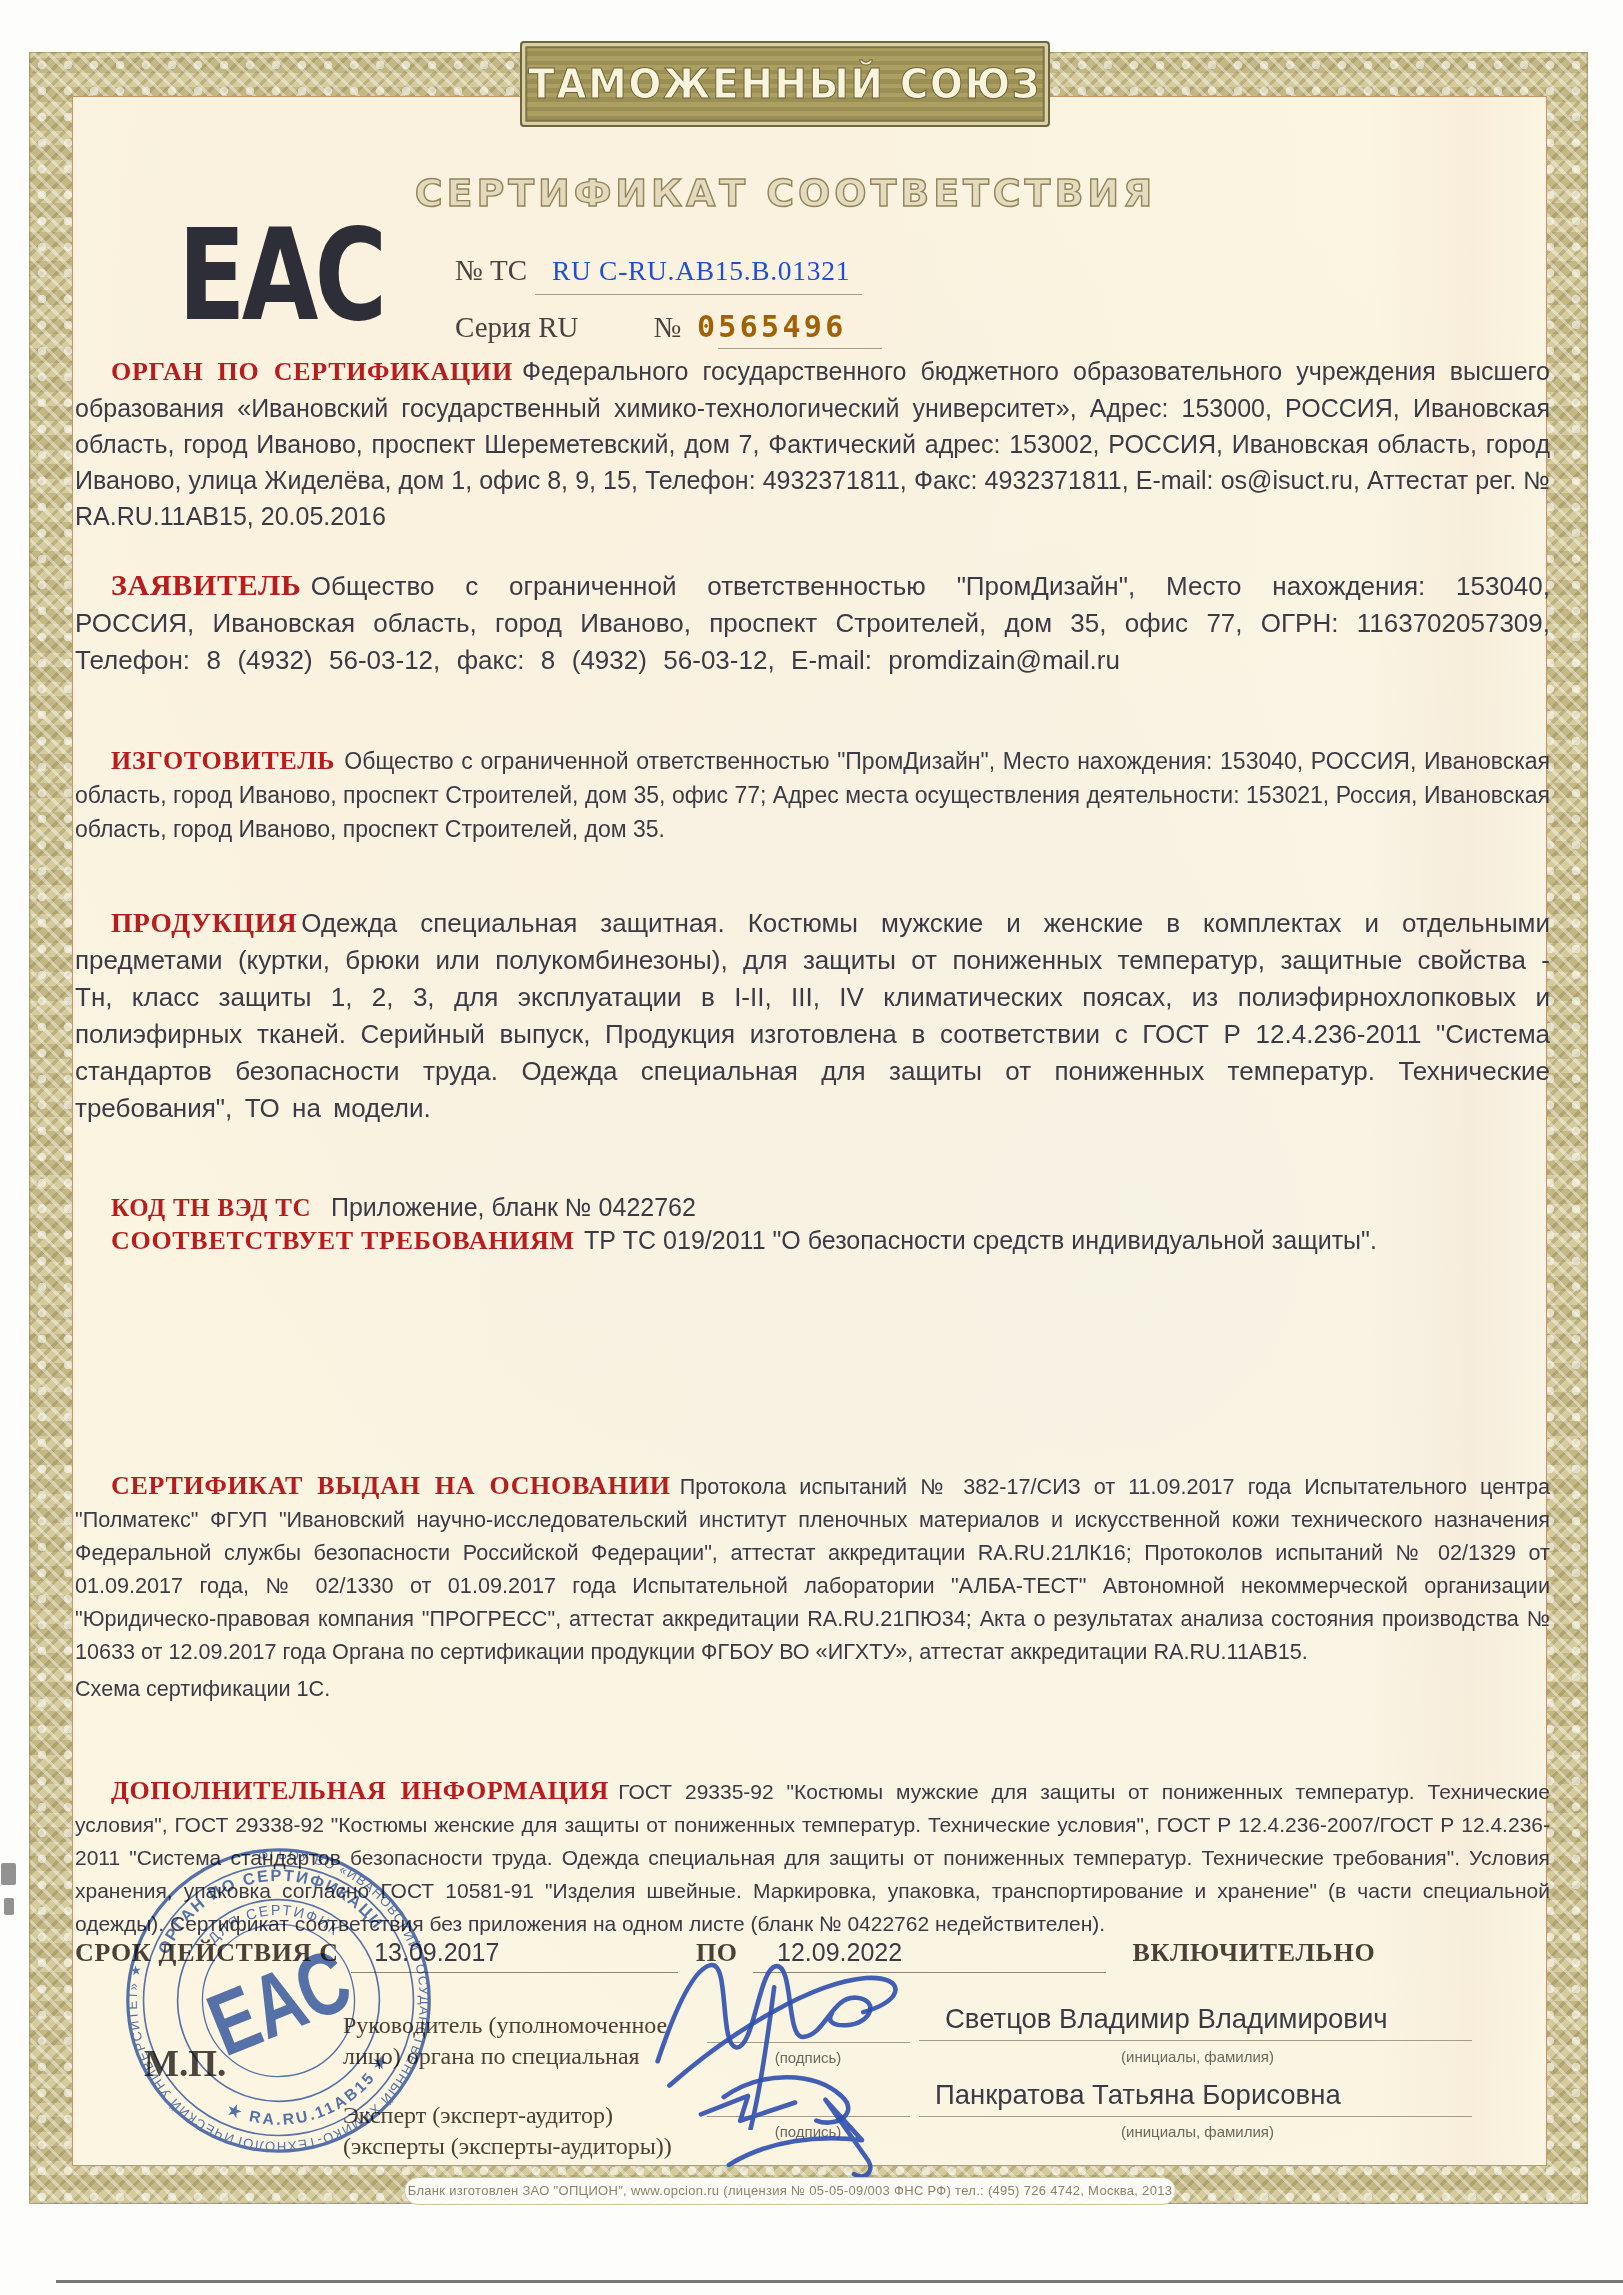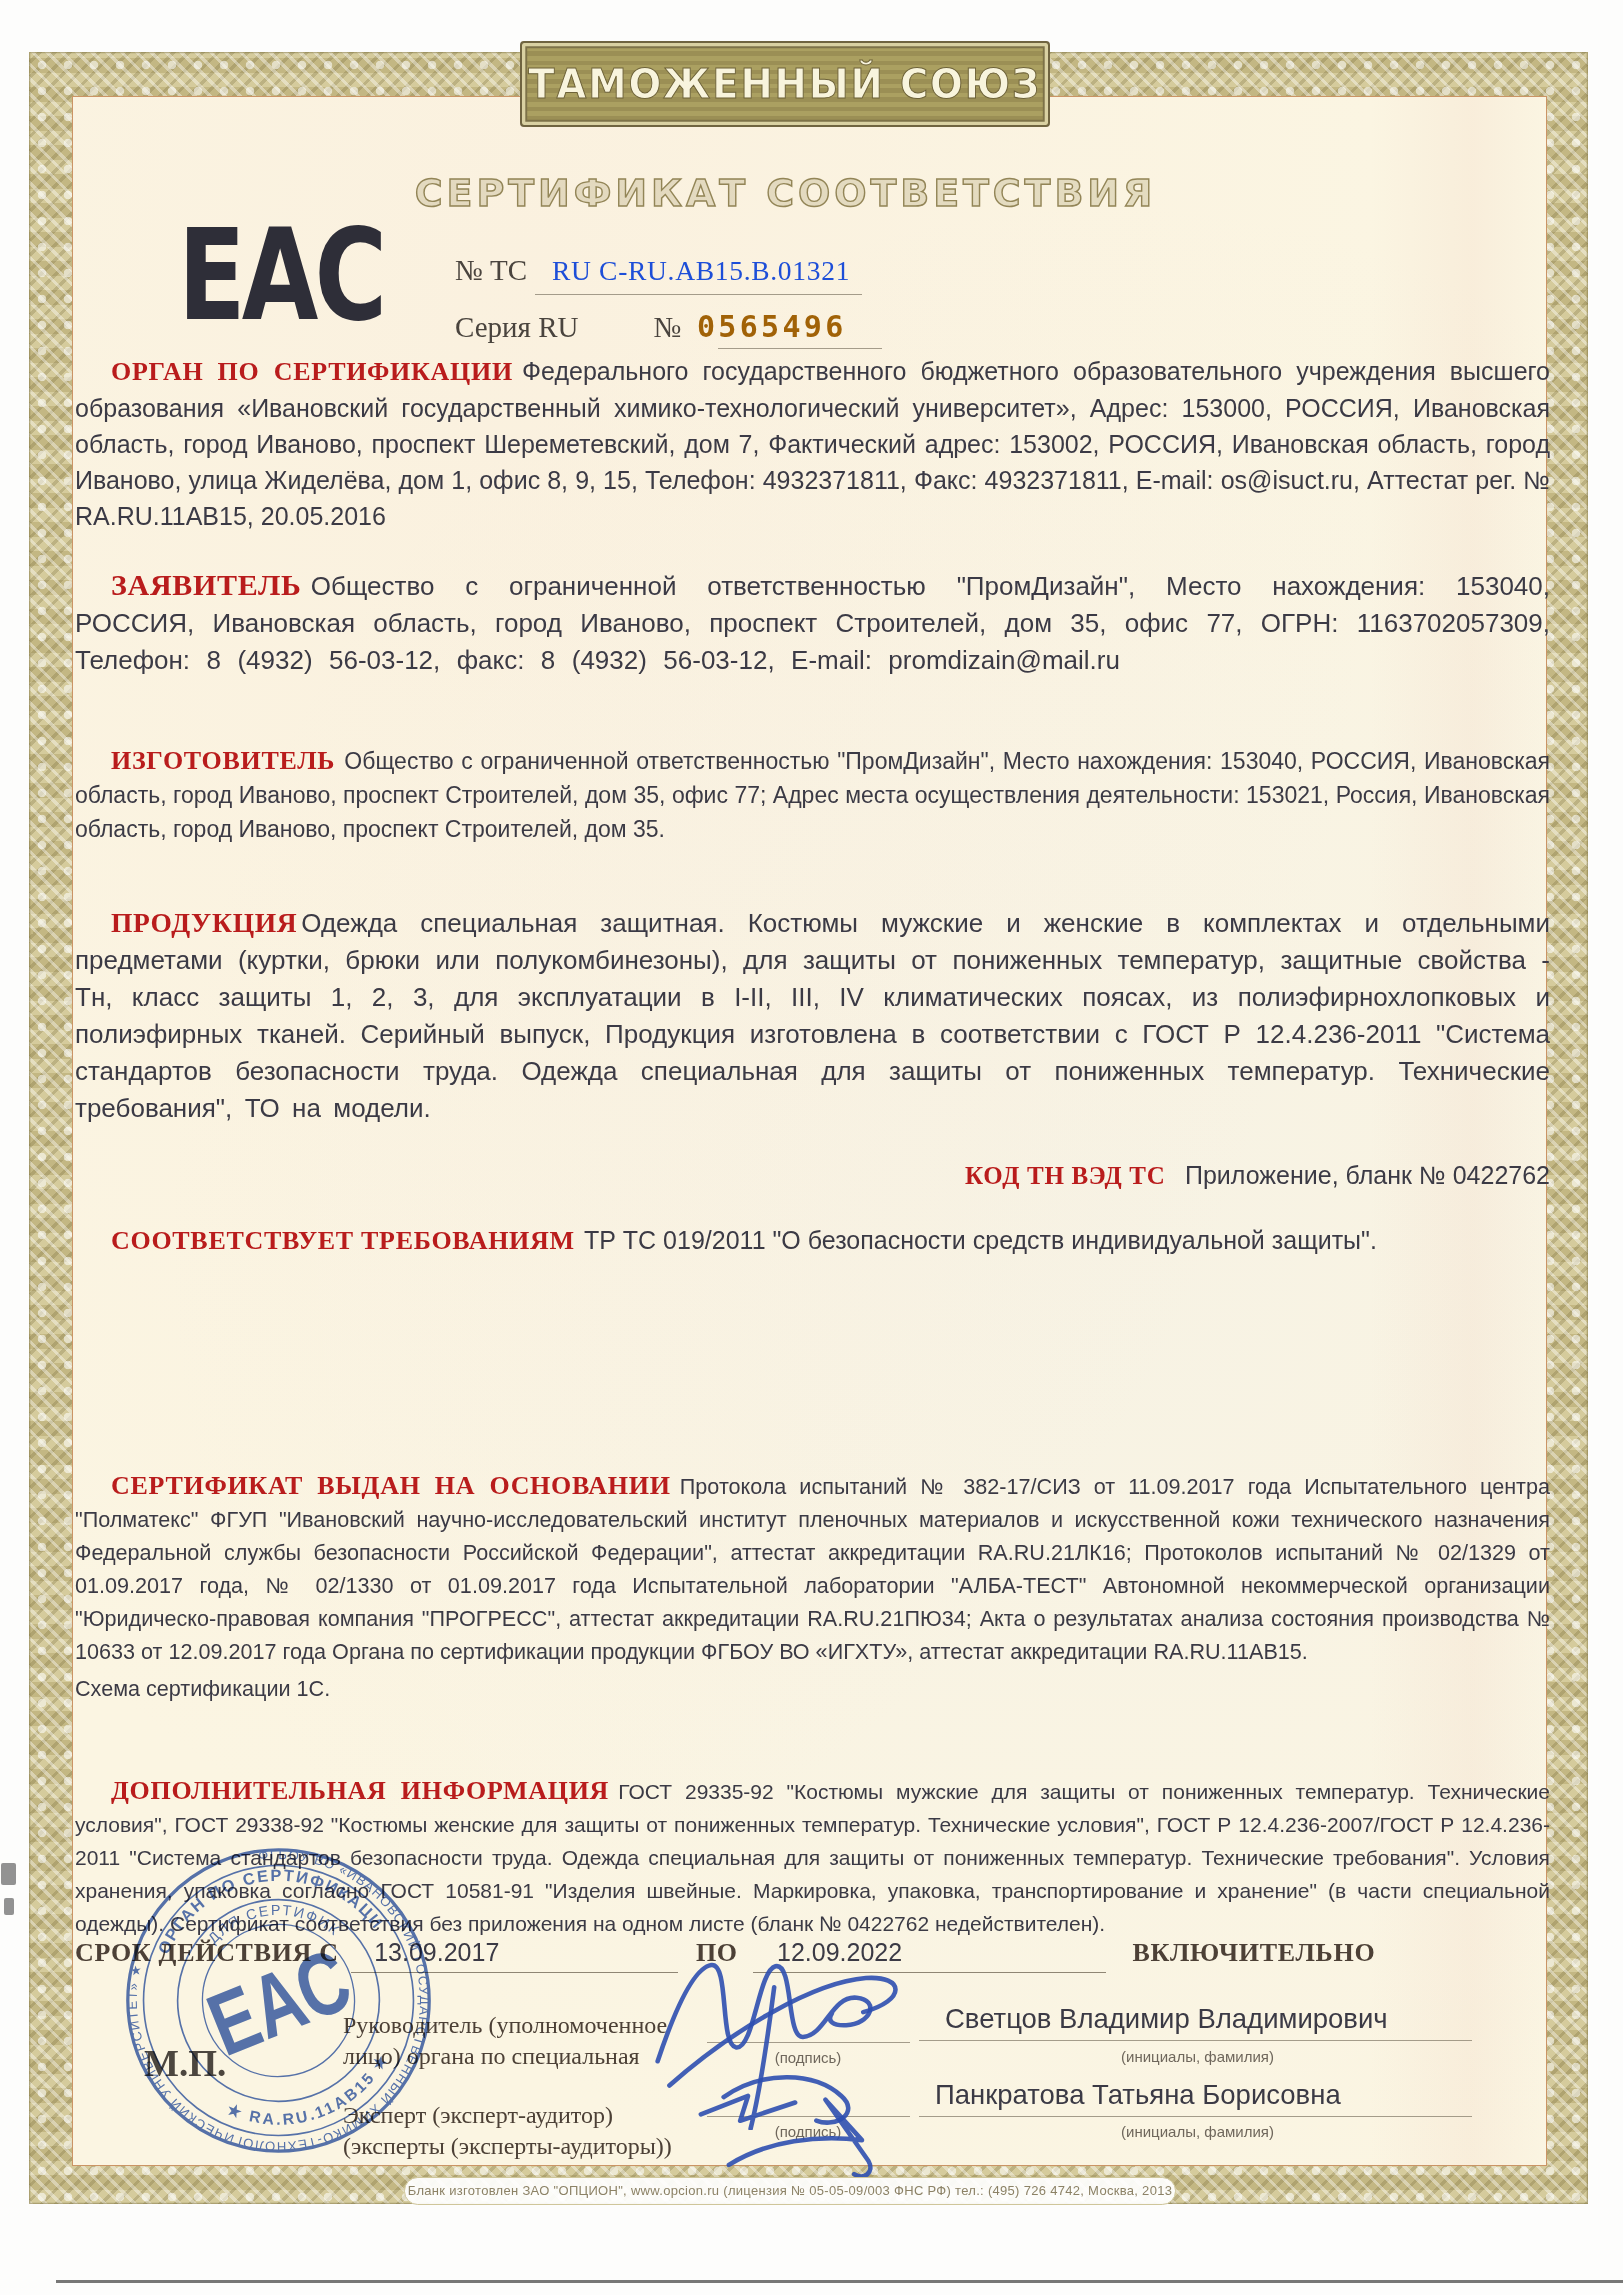--- a/index.html
+++ b/index.html
@@ -123,21 +123,21 @@
   </div>
 
   <div class="sec" style="top:744px; font-size:23px; line-height:34px;">
     <span class="sh" style="font-size:26px;">ИЗГОТОВИТЕЛЬ</span><span class="sb">Общество с ограниченной ответственностью "ПромДизайн", Место нахождения: 153040, РОССИЯ, Ивановская область, город Иваново, проспект Строителей, дом 35, офис 77; Адрес места осуществления деятельности: 153021, Россия, Ивановская область, город Иваново, проспект Строителей, дом 35.</span>
   </div>
 
   <div class="sec" style="top:904px; font-size:26px; line-height:37px; word-spacing:5.2px;">
     <span class="sh" style="font-size:27.5px; margin-right:3.9px;">ПРОДУКЦИЯ</span><span class="sb">Одежда специальная защитная. Костюмы мужские и женские в комплектах и отдельными предметами (куртки, брюки или полукомбинезоны), для защиты от пониженных температур, защитные свойства - Тн, класс защиты 1, 2, 3, для эксплуатации в I-II, III, IV климатических поясах, из полиэфирнохлопковых и полиэфирных тканей. Серийный выпуск, Продукция изготовлена в соответствии с ГОСТ Р 12.4.236-2011 "Система стандартов безопасности труда. Одежда специальная для защиты от пониженных температур. Технические требования", ТО на модели.</span>
   </div>
 
-  <div class="sec" style="top:1157px; font-size:25px; line-height:36px; text-align:right;">
+  <div class="sec" style="top:1189px; font-size:25px; line-height:36px; text-align:left;">
     <span class="sh" style="font-size:25px; margin-right:19.6px;">КОД ТН ВЭД ТС</span><span class="sb">Приложение, бланк № 0422762</span>
   </div>
 
   <div class="sec" style="top:1222px; font-size:25px; line-height:37px;">
     <span class="sh" style="font-size:26px;">СООТВЕТСТВУЕТ ТРЕБОВАНИЯМ</span><span class="sb">ТР ТС 019/2011  "О безопасности средств индивидуальной защиты".</span>
   </div>
 
   <div class="sec" style="top:1469px; font-size:21.6px; line-height:33px;">
     <span class="sh" style="font-size:26px;">СЕРТИФИКАТ ВЫДАН НА ОСНОВАНИИ</span><span class="sb">Протокола испытаний № 382-17/СИЗ от 11.09.2017 года Испытательного центра "Полматекс" ФГУП "Ивановский научно-исследовательский институт пленочных материалов и искусственной кожи технического назначения Федеральной службы безопасности Российской Федерации", аттестат аккредитации RA.RU.21ЛК16; Протоколов испытаний № 02/1329 от 01.09.2017 года, № 02/1330 от 01.09.2017 года Испытательной лаборатории "АЛБА-ТЕСТ" Автономной некоммерческой организации "Юридическо-правовая компания "ПРОГРЕСС", аттестат аккредитации RA.RU.21ПЮ34; Акта о результатах анализа состояния производства № 10633 от 12.09.2017 года Органа по сертификации продукции ФГБОУ ВО «ИГХТУ», аттестат аккредитации RA.RU.11АВ15.</span>
     <div class="scheme sb">Схема сертификации 1С.</div>

